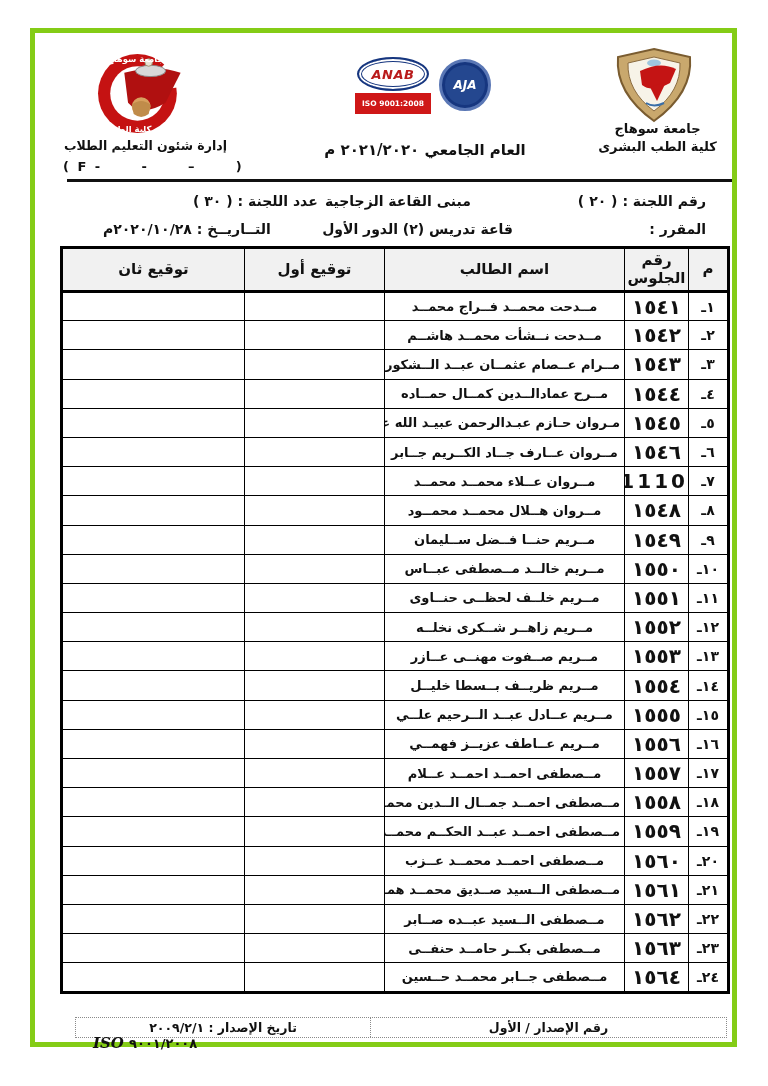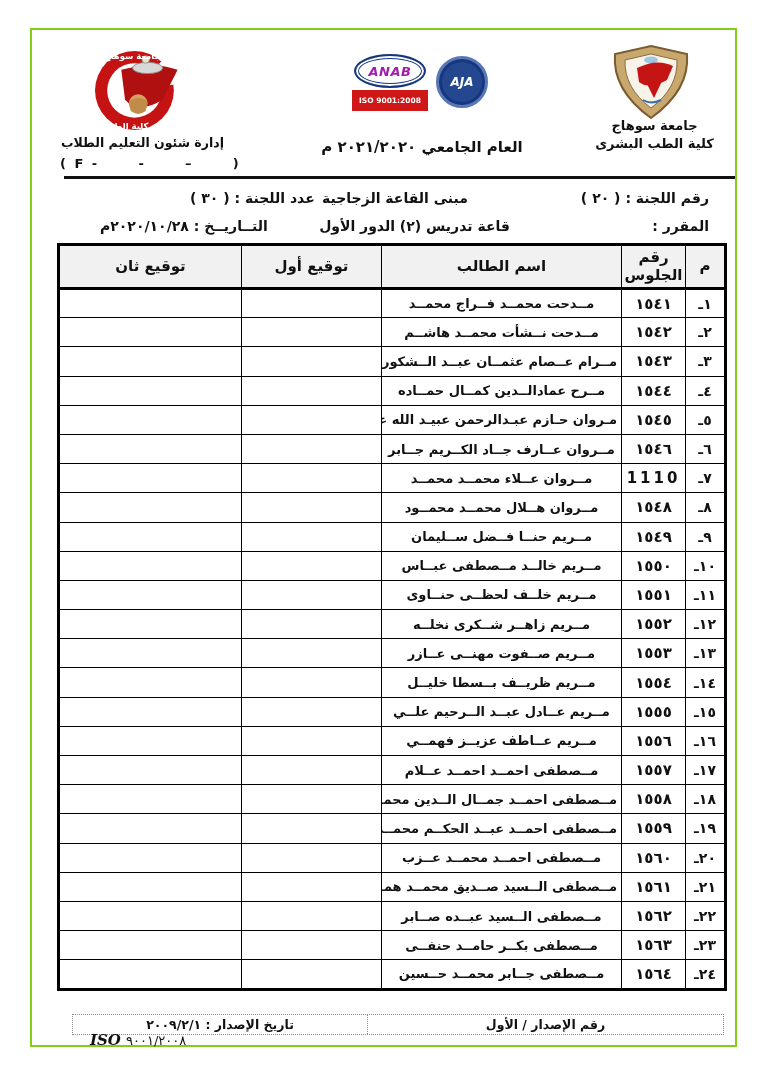--- a/index.html
+++ b/index.html
@@ -1,38 +1,38 @@
 <!DOCTYPE html>
 <html lang="ar"><head>
 <meta charset="utf-8">
 <style>
   * { margin:0; padding:0; box-sizing:border-box; }
   body { background:#ffffff; font-family:"DejaVu Sans", sans-serif; }
   .page { position:relative; width:768px; height:1086px; background:#fff; overflow:hidden; }
   .frame { position:absolute; left:30px; top:28px; width:707px; height:1019px;
-           border:2px solid #84cc16; background:#fff; }
+           border:5px solid #84cc16; background:#fff; }
   .abs { position:absolute; }
   .b { font-weight:bold; color:#111; }
   .rtl { direction:rtl; unicode-bidi:embed; }
   .ctr { text-align:center; }
 
   
   .dept-line { font-size:12.5px; }
   .code-line { font-size:13px; white-space:pre; direction:ltr; letter-spacing:2px; }
   .class-title { font-size:16.5px; }
   .year-line { font-size:15px; }
   .univ-line, .fac-line { font-size:13px; }
   .hdr-rule { position:absolute; left:32px; right:0; top:146px; height:3px; background:#111; }
 
   
   .anab-wrap { width:76px; }
   .anab-oval { width:72px; height:34px; margin:0 auto; border:2px solid #16367f; border-radius:50%;
                display:flex; align-items:center; justify-content:center;
                box-shadow: inset 0 0 0 2px #fff, inset 0 0 0 3px #16367f; background:#fff; }
-  .anab-oval span { color:#a21caf; font-style:italic; font-weight:bold; font-size:13px; letter-spacing:0.5px; }
+  .anab-oval span { color:#b91c1c; font-style:italic; font-weight:bold; font-size:13px; letter-spacing:0.5px; }
   .anab-bar { margin-top:2px; background:#cf1717; color:#fff; font-size:7.5px; font-weight:bold;
               text-align:center; padding:6px 0; width:76px; }
   .aja-circle { width:52px; height:52px; border-radius:50%; background:#24478f;
                 border:3px solid #5a77b5; display:flex; align-items:center; justify-content:center;
                 box-shadow: inset 0 0 0 3px #16367f; }
   .aja-circle span { color:#fff; font-weight:bold; font-style:italic; font-size:12px; }
 
   
   .info-item { position:absolute; font-size:14px; font-weight:bold; color:#111;
                direction:rtl; white-space:nowrap; }
@@ -40,34 +40,34 @@
   
   table.roster { position:absolute; left:25px; top:213px; width:667px;
                  border-collapse:collapse; table-layout:fixed; direction:rtl;
                  border:3px solid #000; background:#fff; }
   table.roster th { background:#f1f1f1; border:1px solid #000; border-bottom:3px solid #000;
                     height:44px; font-size:15px; font-weight:bold; line-height:1.15;
                     vertical-align:middle; text-align:center; color:#111; }
   table.roster td { border:1px solid #000; height:29.2px; vertical-align:middle;
                     text-align:center; font-weight:bold; color:#111; overflow:hidden; }
   td.idx  { font-size:14px; }
-  td.seat { font-size:15px; letter-spacing:3px; }
+  td.seat { font-size:20px; letter-spacing:3px; }
   td.name { font-size:13px; white-space:nowrap; padding:0 4px; }
   td.sig  { background:#fff; }
 
   
   .footer-box { position:absolute; left:40px; top:984px; width:652px; height:21px;
                 border:1px dotted #8a8a8a; display:flex; direction:rtl; }
   .footer-cell { display:flex; align-items:center; justify-content:center;
                  font-size:12.5px; font-weight:bold; color:#111; direction:rtl; }
   .footer-cell.first { width:356px; border-left:1px dotted #8a8a8a; }
   .footer-cell.second { flex:1; }
   .iso-line { position:absolute; left:58px; top:1000px; direction:ltr; white-space:nowrap; }
   .iso-word { font-family:"DejaVu Serif", serif; font-style:italic; font-weight:bold; font-size:15px; color:#111; }
-  .iso-nums { font-weight:normal; font-size:13px; color:#111; }
+  .iso-nums { font-weight:bold; font-size:13px; color:#111; }
 </style>
 </head>
 <body>
 
 <div class="page">
   <div class="frame">
 
     <svg class="abs" style="left:48px; top:14px;" width="122" height="92" viewBox="0 0 130 95">
       <circle cx="58" cy="48" r="42" fill="#c51212"></circle>
       <circle cx="58" cy="48" r="29" fill="#ffffff"></circle>

